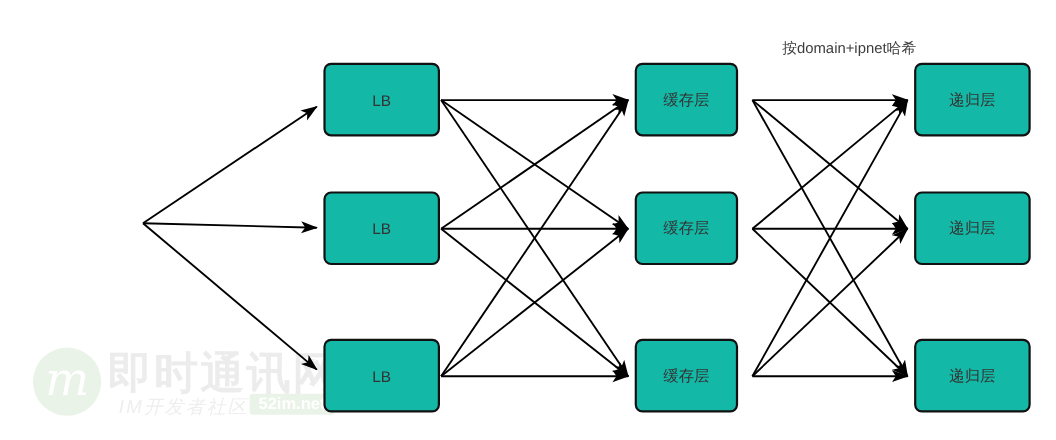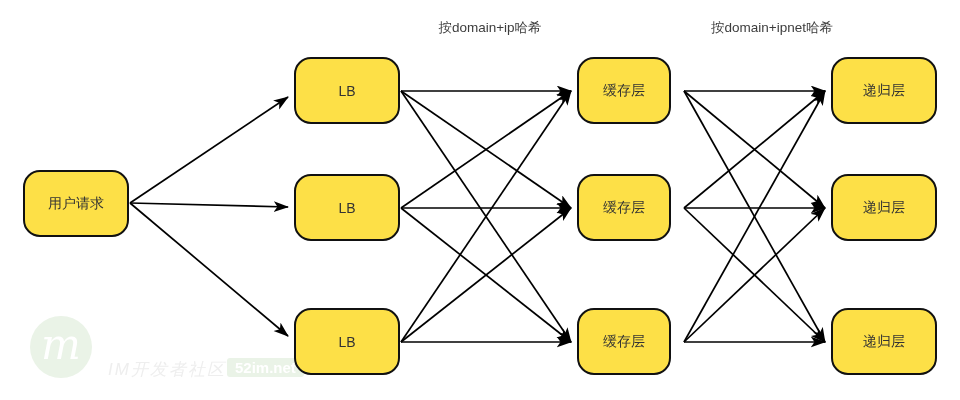--- a/index.html
+++ b/index.html
@@ -22,43 +22,44 @@
   .wm-sub{position:absolute;left:86px;top:52px;font-size:17px;color:#eeeeee;
     font-style:italic;letter-spacing:2px;white-space:nowrap;}
   .wm-badge{position:absolute;left:205px;top:52px;background:#eaf3e7;color:#ffffff;
     font-size:15px;font-weight:bold;padding:1px 8px;border-radius:3px;white-space:nowrap;}
 
   
   svg.links{position:absolute;left:0;top:0;width:960px;height:400px;}
   svg.links line{stroke:#000000;stroke-width:1.7;}
 
   
-  .node{position:absolute;background:#fde047;border:2px solid #111111;border-radius:17px;
+  .node{position:absolute;background:#14b8a6;border:2px solid #111111;border-radius:7px;
     display:flex;align-items:center;justify-content:center;box-sizing:border-box;
     font-size:14px;color:#333333;}
   .node.req{left:23px;top:170px;width:106px;height:67px;}
   .col-lb{left:294px;width:106px;height:67px;}
   .col-cache{left:577px;width:94px;height:67px;}
   .col-rec{left:831px;width:106px;height:67px;text-align:right;}
   .row-a{top:57px;} .row-b{top:174px;} .row-c{top:308px;}
 
   
   .toplabel{position:absolute;top:19px;font-size:13.5px;color:#3d3d3d;white-space:nowrap;
     transform:translateX(-50%);}
-  .lbl-1{left:490px;} .lbl-2{left:772px;}
+  .lbl-1{left:490px;} .lbl-2{left:772px;margin-top:16px;}
 </style>
 </head>
 <body>
 
 <div class="canvas">
 
   <div class="watermark">
     <div class="wm-logo">
       <span>m</span>
     </div>
+    <div class="wm-main">即时通讯网</div>
     <div class="wm-sub">IM开发者社区</div>
     <div class="wm-badge">52im.net</div>
   </div>
 
   <svg class="links" viewBox="0 0 960 400">
     <defs>
       <marker id="ah" markerWidth="9" markerHeight="9" refX="8.4" refY="3.2" orient="auto" markerUnits="strokeWidth">
         <path d="M0,0 L9,3.2 L0,6.4 L2.2,3.2 z" fill="#000000"></path>
       </marker>
     </defs>
@@ -87,24 +88,22 @@
       <line x1="684" y1="91" x2="825" y2="342" marker-end="url(#ah)"></line>
       <line x1="684" y1="208" x2="825" y2="91" marker-end="url(#ah)"></line>
       <line x1="684" y1="208" x2="825" y2="208" marker-end="url(#ah)"></line>
       <line x1="684" y1="208" x2="825" y2="342" marker-end="url(#ah)"></line>
       <line x1="684" y1="342" x2="825" y2="91" marker-end="url(#ah)"></line>
       <line x1="684" y1="342" x2="825" y2="208" marker-end="url(#ah)"></line>
       <line x1="684" y1="342" x2="825" y2="342" marker-end="url(#ah)"></line>
     </g>
   </svg>
 
-  <div class="toplabel lbl-1">按domain+ip哈希</div>
   <div class="toplabel lbl-2">按domain+ipnet哈希</div>
 
-  <div class="node req">用户请求</div>
 
   <div class="node col-lb row-a">LB</div>
   <div class="node col-lb row-b">LB</div>
   <div class="node col-lb row-c">LB</div>
 
   <div class="node col-cache row-a">缓存层</div>
   <div class="node col-cache row-b">缓存层</div>
   <div class="node col-cache row-c">缓存层</div>
 
   <div class="node col-rec row-a">递归层</div>

